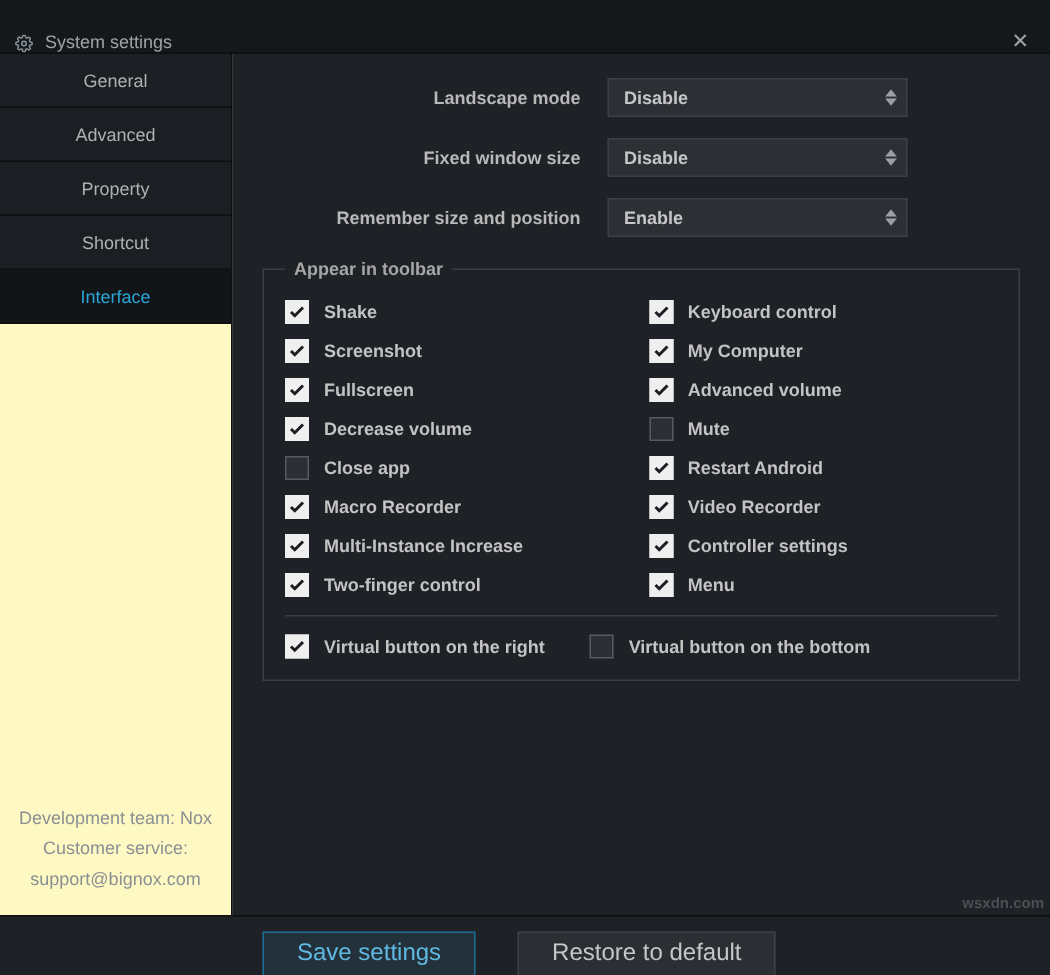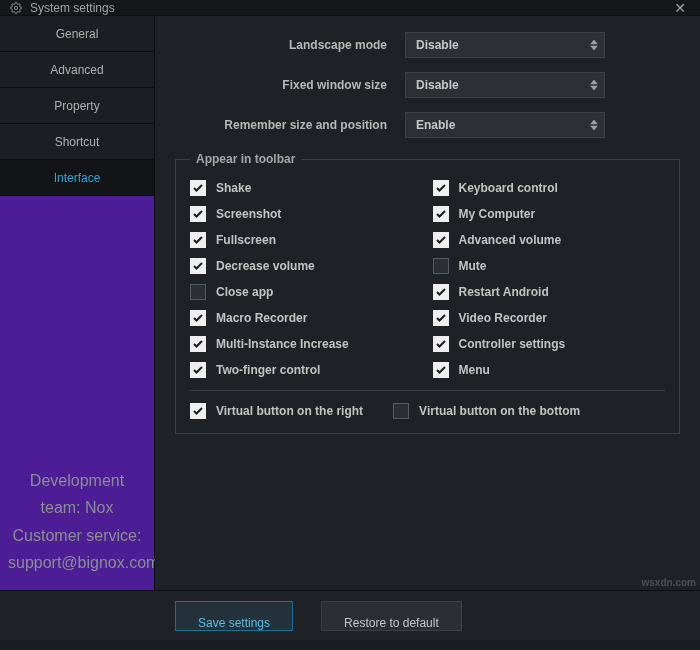--- a/index.html
+++ b/index.html
@@ -5,54 +5,54 @@
     * { margin: 0; padding: 0; box-sizing: border-box; }
     body {
       width: 700px; height: 650px;
       background: #1a1d21;
       font-family: "Segoe UI", Tahoma, sans-serif;
       font-size: 12px;
       color: #b8b8b8;
       overflow: hidden;
     }
     .titlebar {
-      height: 16px;
+      height: 36px;
       background: #15181b;
-      display: flex; align-items: center;
+      display: flex; align-items: flex-end;
       padding: 0 10px;
       border-bottom: 1px solid #0d0f11;
     }
     .titlebar .gear { margin-right: 8px; display:flex; align-items:center; }
     .titlebar .title { color: #9da3a8; font-size: 12px; }
     .titlebar .spacer { flex: 1; }
     .titlebar .close { color: #9da3a8; font-size: 14px; cursor: pointer; padding:0 4px; }
 
     .body { display: flex; height: 574px; }
 
     .sidebar {
       width: 155px;
-      background: #4c1d95;
+      background: #fef9c3;
       border-right: 1px solid #0c0e10;
       display: flex; flex-direction: column;
     }
     .tab {
       height: 36px;
       display: flex; align-items: center; justify-content: center;
       color: #b0b0b0;
       border-bottom: 1px solid #0c0e10;
       cursor: pointer;
       font-size: 12px;
       background:#1b1e22;
     }
     .tab.active { color: #2aa6d8; background:#121417; }
     .sidebar-pad { flex:1; }
     .footer-info {
       padding: 10px 8px 14px;
       color: #8a8f94;
-      font-size: 16px;
+      font-size: 12px;
       text-align: center;
       line-height: 1.7;
     }
 
     .main {
       flex: 1;
       padding: 16px 20px 10px;
       background: #1e2125;
       position:relative;
       font-weight:bold;
@@ -133,23 +133,23 @@
       padding-left: 175px;
       gap: 28px;
       border-top:1px solid #0c0e10;
     }
     .btn {
       height: 30px;
       padding: 0 22px;
       background:#2b2f34;
       border:1px solid #3c4147;
       color:#c6c6c6;
-      display:flex; align-items:flex-end; justify-content:center;
+      display:flex; align-items:center; justify-content:center;
       cursor:pointer;
-      font-size:12px;
+      font-size:16px;
     }
     .btn.primary {
       border-color:#1a6f99;
       color:#5fb9e2;
       background:#23313a;
     }
     .watermark{
       position:absolute;
       right:4px; bottom:2px;
       font-size:10px;

